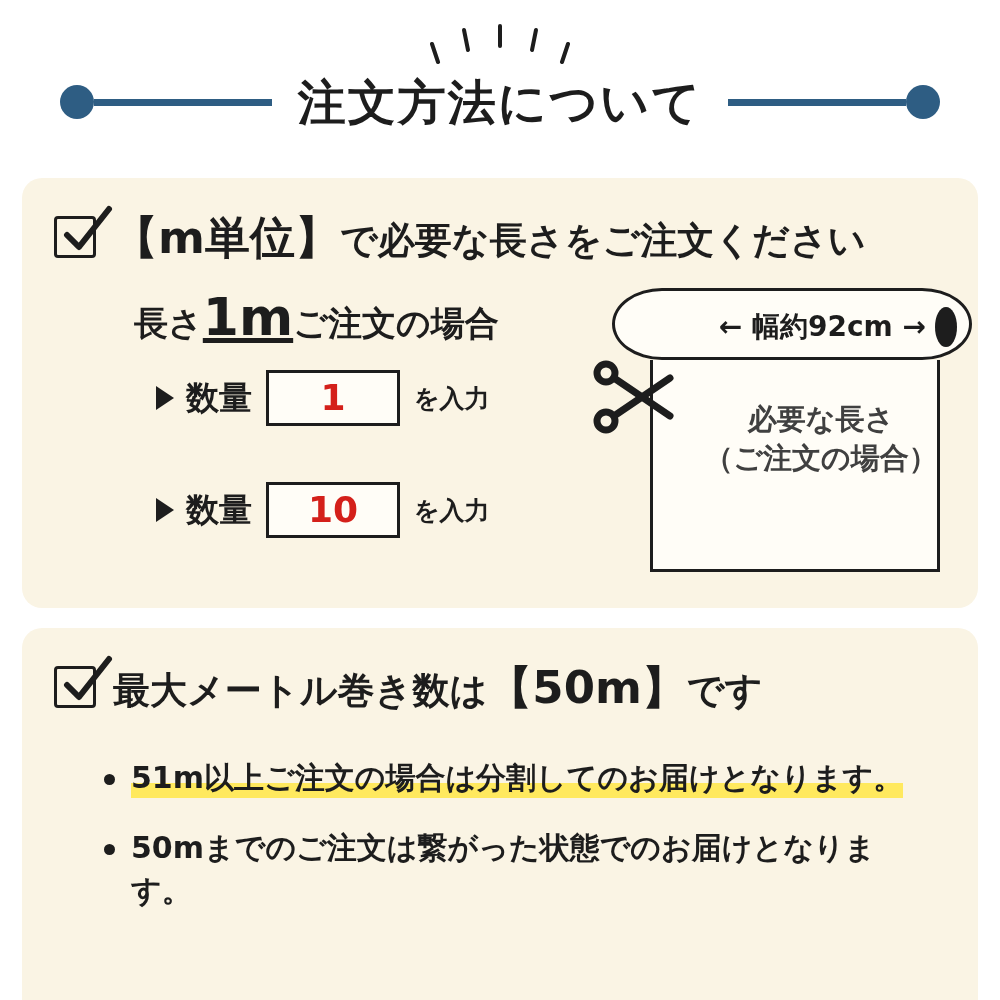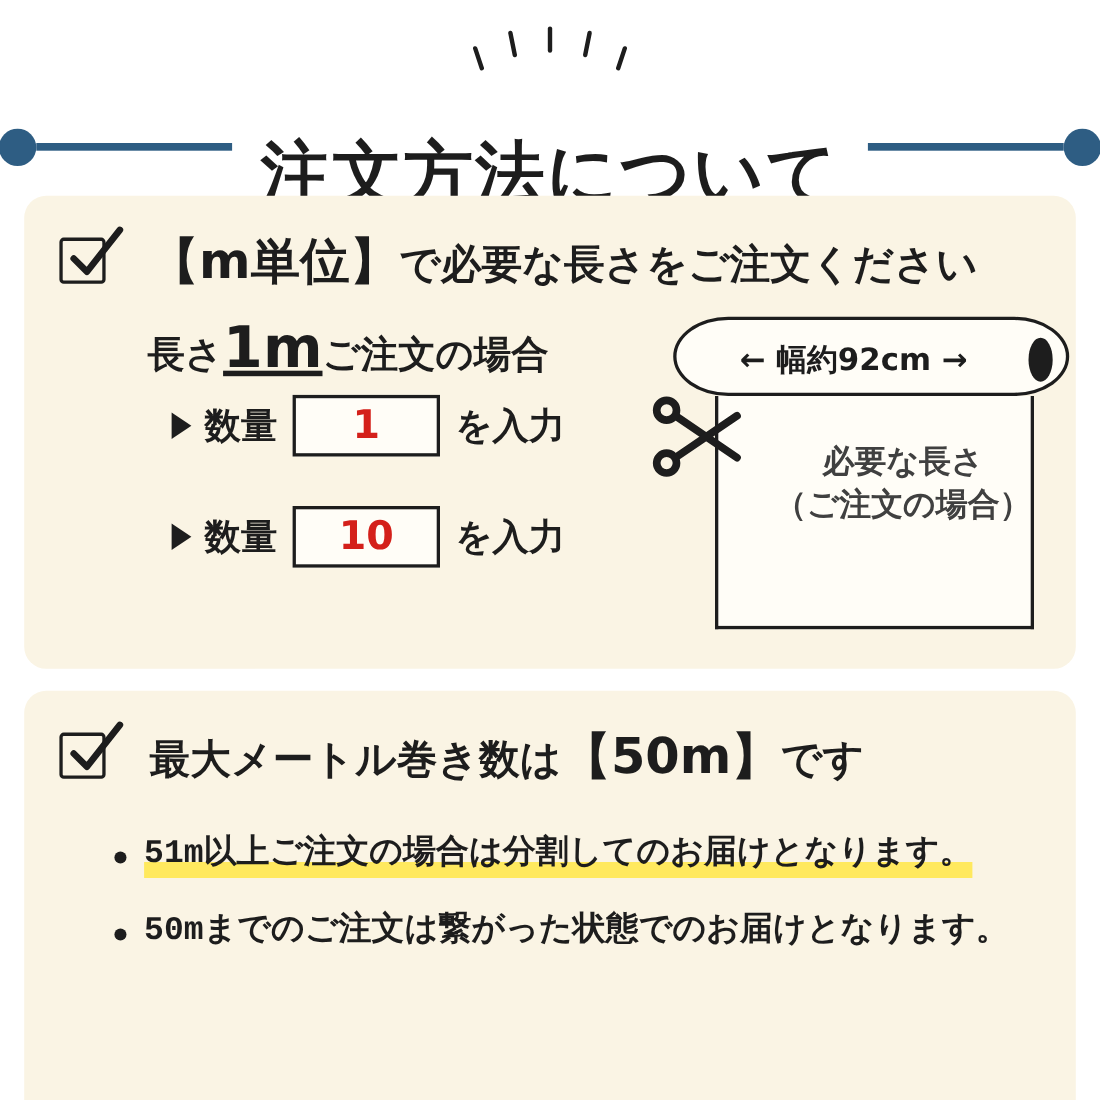--- a/index.html
+++ b/index.html
@@ -28,28 +28,27 @@
     display: flex; align-items: center; justify-content: center;
   }
   .rule { height: 7px; background: #2e5d83; flex: none; }
   .rule.left { width: 178px; margin-right: 4px; }
   .rule.right { width: 178px; margin-left: 4px; }
   .dot {
     width: 34px; height: 34px; border-radius: 50%;
     background: #2e5d83; flex: none;
   }
   .page-title {
-    font-size: 63px;
+    font-size: 48px;
     font-weight: 700;
     letter-spacing: 2px;
     color: #1d1d1d;
     padding: 0 22px;
     white-space: nowrap;
     line-height: 1;
-    margin-top: 48px;
   }
 
   
   .card {
     position: absolute;
     left: 22px; right: 22px;
     background: #faf4e4;
     border-radius: 20px;
   }
   #card-order { top: 178px; height: 430px; }
@@ -63,21 +62,21 @@
   .checkbox {
     position: relative;
     width: 42px; height: 42px;
     border: 3px solid #1d1d1d;
     border-radius: 4px;
     flex: none;
     margin-top: 8px;
   }
   .checkbox svg { position: absolute; top: -14px; left: 2px; }
   .check-title {
-    margin-left: 40px;
+    margin-left: 17px;
     font-size: 37px;
     font-weight: 700;
     color: #1d1d1d;
     line-height: 1.35;
     white-space: nowrap;
   }
   .check-title .big { font-size: 45px; }
 
   
   .order-left {
@@ -88,21 +87,21 @@
   .case-label {
     font-size: 34px;
     font-weight: 700;
     color: #1d1d1d;
     line-height: 1.2;
     white-space: nowrap;
   }
   .case-label .num { font-size: 52px; text-decoration: underline; }
   .qty-row {
     display: flex; align-items: center;
-    margin-top: 11px;
+    margin-top: 22px;
   }
   .tri {
     width: 0; height: 0;
     border-left: 18px solid #1d1d1d;
     border-top: 12px solid transparent;
     border-bottom: 12px solid transparent;
     margin-right: 12px; margin-left: 22px;
   }
   .qty-word {
     font-size: 33px; font-weight: 700; color: #1d1d1d;
@@ -112,21 +111,21 @@
     width: 134px; height: 56px;
     background: #fffdf7;
     border: 3px solid #1d1d1d;
     margin: 0 14px;
     display: flex; align-items: center; justify-content: center;
     font-size: 36px; font-weight: 700;
     color: #d4201a;
     line-height: 1;
   }
   .enter-word {
-    font-size: 33px; font-weight: 700; color: #1d1d1d;
+    font-size: 25px; font-weight: 700; color: #1d1d1d;
     white-space: nowrap;
   }
   .spacer-case { height: 34px; }
 
   
   .roll-wrap {
     position: absolute;
     top: 110px; left: 570px;
     width: 400px; height: 290px;
   }
@@ -142,21 +141,21 @@
     position: absolute;
     top: 16px; right: 12px;
     width: 22px; height: 40px;
     background: #1d1d1d;
     border-radius: 50% / 50%;
   }
   .width-label {
     position: absolute;
     top: 20px; left: 34px;
     width: 300px;
-    text-align: center;
+    text-align: right;
     font-size: 28px; font-weight: 700; color: #1d1d1d;
     white-space: nowrap;
   }
   .roll-body {
     position: absolute;
     top: 72px; left: 58px;
     width: 290px; height: 212px;
     background: #fffdf7;
     border: 3px solid #1d1d1d;
     border-top: none;
@@ -176,21 +175,20 @@
   }
 
   
   .bullets {
     position: absolute;
     top: 128px; left: 82px; right: 50px;
   }
   .bullet {
     display: flex; align-items: flex-start;
     margin-bottom: 26px;
-    font-family: Liberation Mono, monospace;
   }
   .bullet-dot {
     width: 11px; height: 11px; border-radius: 50%;
     background: #1d1d1d; flex: none;
     margin-top: 18px; margin-right: 16px;
   }
   .bullet-text {
     font-size: 30px; font-weight: 700; color: #1d1d1d;
     line-height: 1.45;
   }

